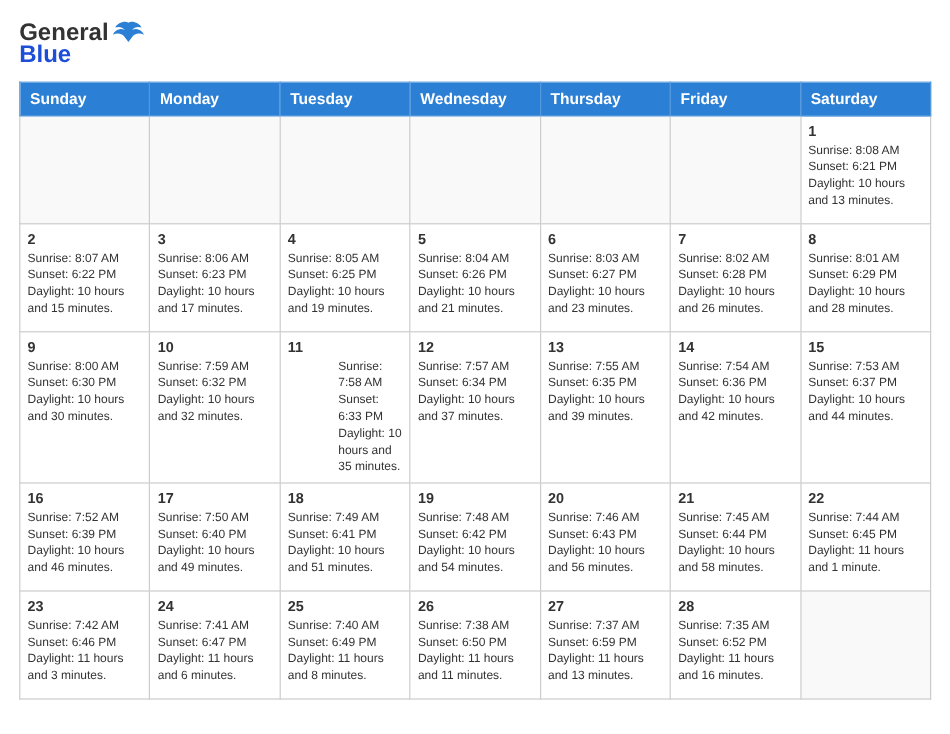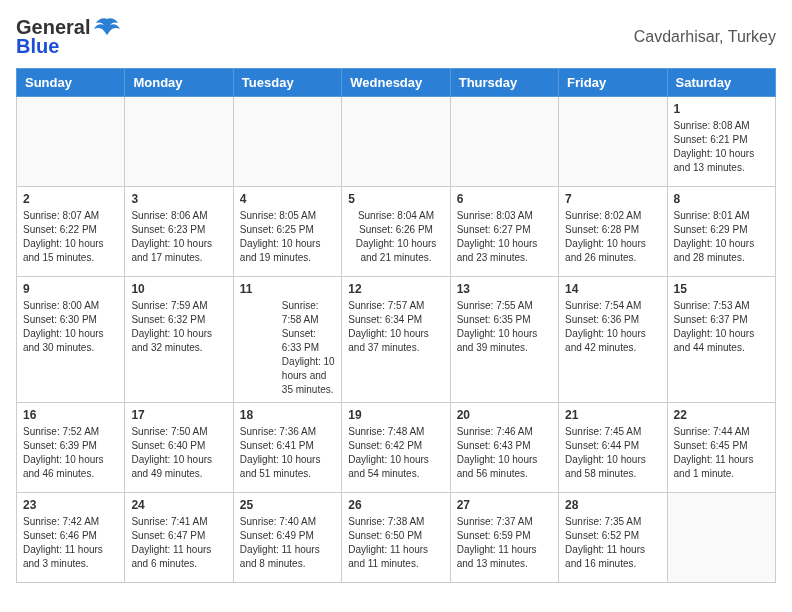--- a/index.html
+++ b/index.html
@@ -6,21 +6,21 @@
     body {
       font-family: Arial, sans-serif;
       background: #fff;
       width: 792px;
       min-height: 612px;
       padding: 16px;
     }
     .header {
       display: flex;
       justify-content: space-between;
-      align-items: center;
+      align-items: flex-start;
       margin-bottom: 10px;
     }
     .logo {
       display: flex;
       flex-direction: column;
       align-items: flex-start;
     }
     .logo-row {
       display: flex;
       align-items: center;
@@ -86,21 +86,20 @@
   <div class="logo">
     <div class="logo-row">
       <span style="font-size:20px;font-weight:bold;color:#333;">General</span>
       <svg width="26" height="22" viewBox="0 0 26 22" style="margin-left:2px;">
         <path d="M13 2 C16 0, 22 2, 24 6 C22 5, 18 5, 16 8 C20 6, 24 8, 26 12 C22 10, 18 11, 16 14 L13 18 L10 14 C8 11, 4 10, 0 12 C2 8, 6 6, 10 8 C8 5, 4 5, 2 6 C4 2, 10 0, 13 2Z" fill="#2b7fd4"></path>
       </svg>
     </div>
     <span style="font-size:20px;font-weight:bold;color:#1d4ed8;margin-top:-4px;">Blue</span>
   </div>
   <div class="title-area">
-    <div class="location">Cavdarhisar, Turkey</div>
   </div>
 </div>
 
 <table class="calendar">
   <thead>
     <tr>
     <th>Sunday</th>
         <th>Monday</th>
         <th>Tuesday</th>
         <th>Wednesday</th>
@@ -138,21 +137,21 @@
 Daylight: 10 hours and 17 minutes.</div>
         </td>
         <td>
           <span class="day-number">4</span>
           <div class="day-info" style="white-space: pre-line;">Sunrise: 8:05 AM
 Sunset: 6:25 PM
 Daylight: 10 hours and 19 minutes.</div>
         </td>
         <td>
           <span class="day-number">5</span>
-          <div class="day-info" style="white-space: pre-line; text-align: center;">Sunrise: 8:04 AM
+          <div class="day-info" style="white-space: pre-line;">Sunrise: 8:04 AM
 Sunset: 6:26 PM
 Daylight: 10 hours and 21 minutes.</div>
         </td>
         <td>
           <span class="day-number">6</span>
           <div class="day-info" style="white-space: pre-line;">Sunrise: 8:03 AM
 Sunset: 6:27 PM
 Daylight: 10 hours and 23 minutes.</div>
         </td>
         <td>
@@ -220,21 +219,21 @@
 Daylight: 10 hours and 46 minutes.</div>
         </td>
         <td>
           <span class="day-number">17</span>
           <div class="day-info" style="white-space: pre-line;">Sunrise: 7:50 AM
 Sunset: 6:40 PM
 Daylight: 10 hours and 49 minutes.</div>
         </td>
         <td>
           <span class="day-number">18</span>
-          <div class="day-info" style="white-space: pre-line;">Sunrise: 7:36 AM
+          <div class="day-info" style="white-space: pre-line;">Sunrise: 7:49 AM
 Sunset: 6:41 PM
 Daylight: 10 hours and 51 minutes.</div>
         </td>
         <td>
           <span class="day-number">19</span>
           <div class="day-info" style="white-space: pre-line;">Sunrise: 7:48 AM
 Sunset: 6:42 PM
 Daylight: 10 hours and 54 minutes.</div>
         </td>
         <td>

